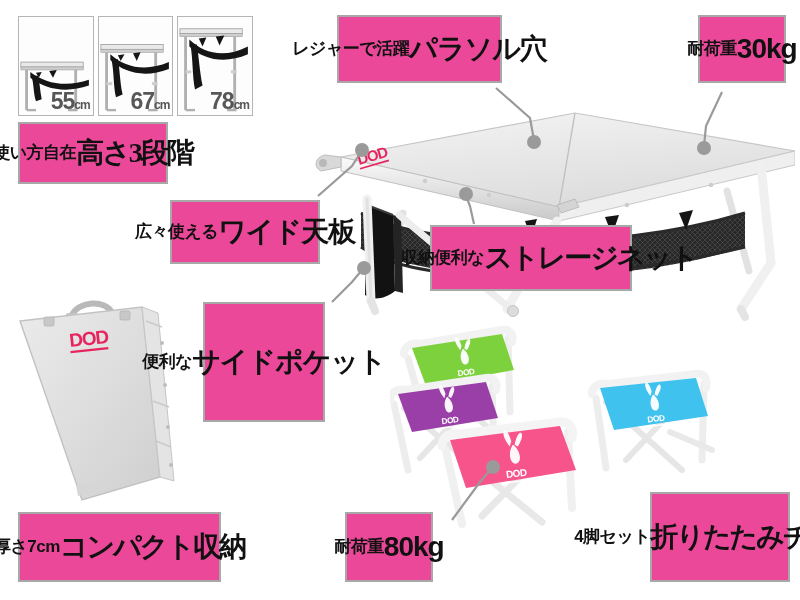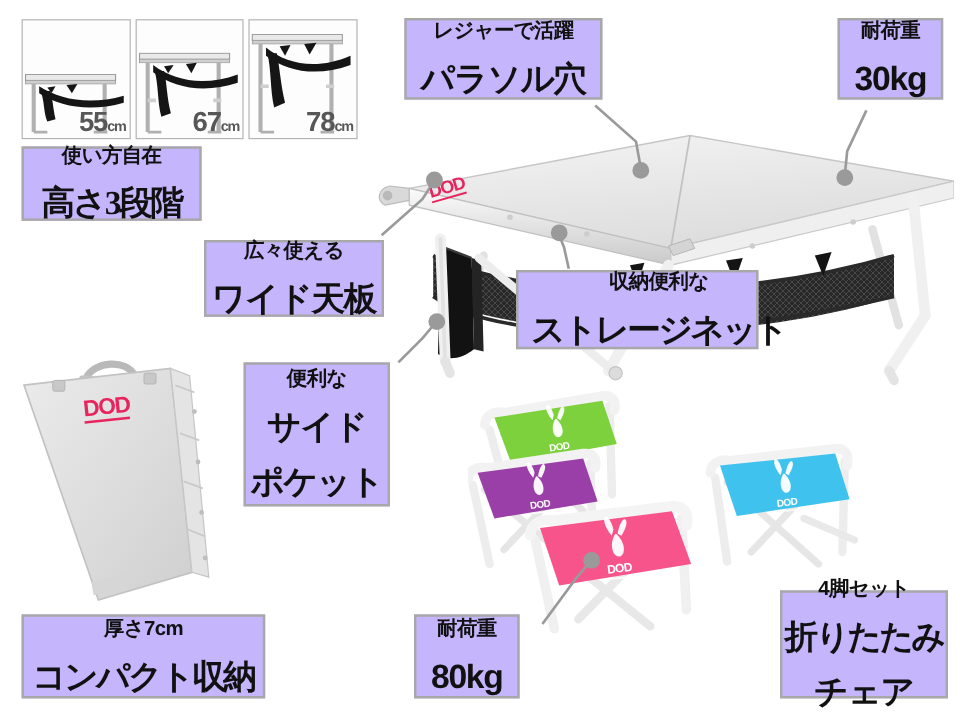--- a/index.html
+++ b/index.html
@@ -11,31 +11,29 @@
     position:relative;
     width:800px;height:600px;
     background:#ffffff;
     overflow:hidden;
   }
 
   
   .callout{
     position:absolute;
     box-sizing:border-box;
-    background:#c4b5fd;
+    background:#ec4899;
     border:2px solid #a8a8a8;
     display:flex;
-    flex-direction:column;
     align-items:center;
     justify-content:center;
     color:#111;
     z-index:40;
     line-height:1.06;
     text-align:center;
-    gap:16px;
   }
   .callout .sm{
     font-size:17px;
     font-weight:700;
     letter-spacing:-0.5px;
     white-space:nowrap;
   }
   .callout .lg{
     font-size:28px;
     font-weight:900;
@@ -43,21 +41,21 @@
     white-space:nowrap;
   }
   .callout .lg.tight{letter-spacing:-2px;}
 
   
   #wires{position:absolute;left:0;top:0;width:800px;height:600px;z-index:30;}
   .wire{stroke:#9a9a9a;stroke-width:2.2;fill:none;}
   .dot{fill:#9a9a9a;}
 
   
-  #heightStrip{position:absolute;left:18px;top:16px;width:280px;height:100px;z-index:20;display:flex;gap:4px;}
+  #heightStrip{position:absolute;left:18px;top:16px;width:235px;height:100px;z-index:20;display:flex;gap:4px;}
   .hpanel{
     position:relative;
     flex:1;
     border:1px solid #b5b5b5;
     background:#fdfdfd;
     overflow:hidden;
   }
   .hpanel .cap{
     position:absolute;right:3px;bottom:0px;
     color:#575757;font-weight:900;

